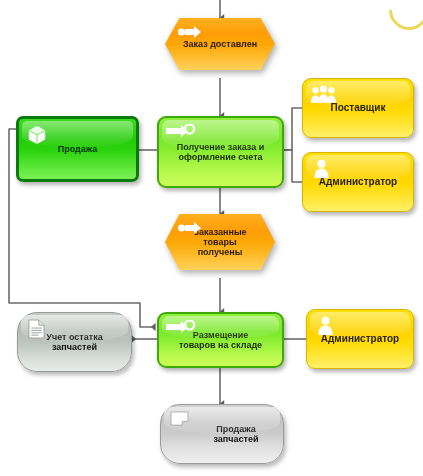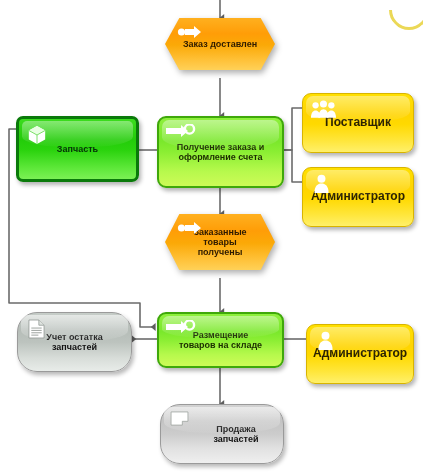--- a/index.html
+++ b/index.html
@@ -104,23 +104,22 @@
     border: 1px solid #d8b400;
     background:
       linear-gradient(to bottom,
         #ffe000 0%,
         #ffd400 35%,
         #ffd900 52%,
         #ffe63a 80%,
         #fff06a 100%);
     box-shadow: 2px 3px 4px rgba(0,0,0,0.30);
     color: #2b2200;
-    font-size: 12px;
-    font-weight: bold;
-    margin-top: 15px;
+    font-size: 10px;
+    font-weight: bold;
   }
   .org .sheen {
     position: absolute;
     left: 3px; right: 3px; top: 2px;
     height: 44%;
     border-radius: 7px 7px 40% 40%;
     background: linear-gradient(to bottom, rgba(255,255,255,0.40), rgba(255,255,255,0.02));
     pointer-events: none;
   }
 
@@ -269,21 +268,21 @@
   <div class="node ent" style="left:16px; top:116px; width:123px; height:66px;">
     <div class="sheen"></div>
     <span class="nicon">
       <svg viewBox="0 0 22 22" width="20" height="20" xmlns="http://www.w3.org/2000/svg">
         <path d="M11,1 L20,6 L20,16 L11,21 L2,16 L2,6 Z" fill="#ffffff"></path>
         <path d="M11,1 L20,6 L11,11 L2,6 Z" fill="#e9ffe3"></path>
         <path d="M11,11 L11,21" stroke="#7de06a" stroke-width="1.1"></path>
         <path d="M2,6 L11,11 L20,6" fill="none" stroke="#7de06a" stroke-width="1.1"></path>
       </svg>
     </span>
-    <span class="label">Запчасть</span>
+    <span class="label">Продажа</span>
   </div>
 
   <div class="node org" style="left:302px; top:78px; width:112px; height:60px;">
     <div class="sheen"></div>
     <span class="nicon">
       <svg viewBox="0 0 28 20" width="26" height="19" xmlns="http://www.w3.org/2000/svg">
         <circle cx="6" cy="5.5" r="3.4" fill="#ffffff"></circle>
         <path d="M1,19 C1,13.6 3.3,11 6,11 C8.7,11 11,13.6 11,19 Z" fill="#ffffff"></path>
         <circle cx="14.5" cy="4" r="3.8" fill="#ffffff"></circle>
         <path d="M9,19 C9,12.6 11.5,9.6 14.5,9.6 C17.5,9.6 20,12.6 20,19 Z" fill="#ffffff"></path>

